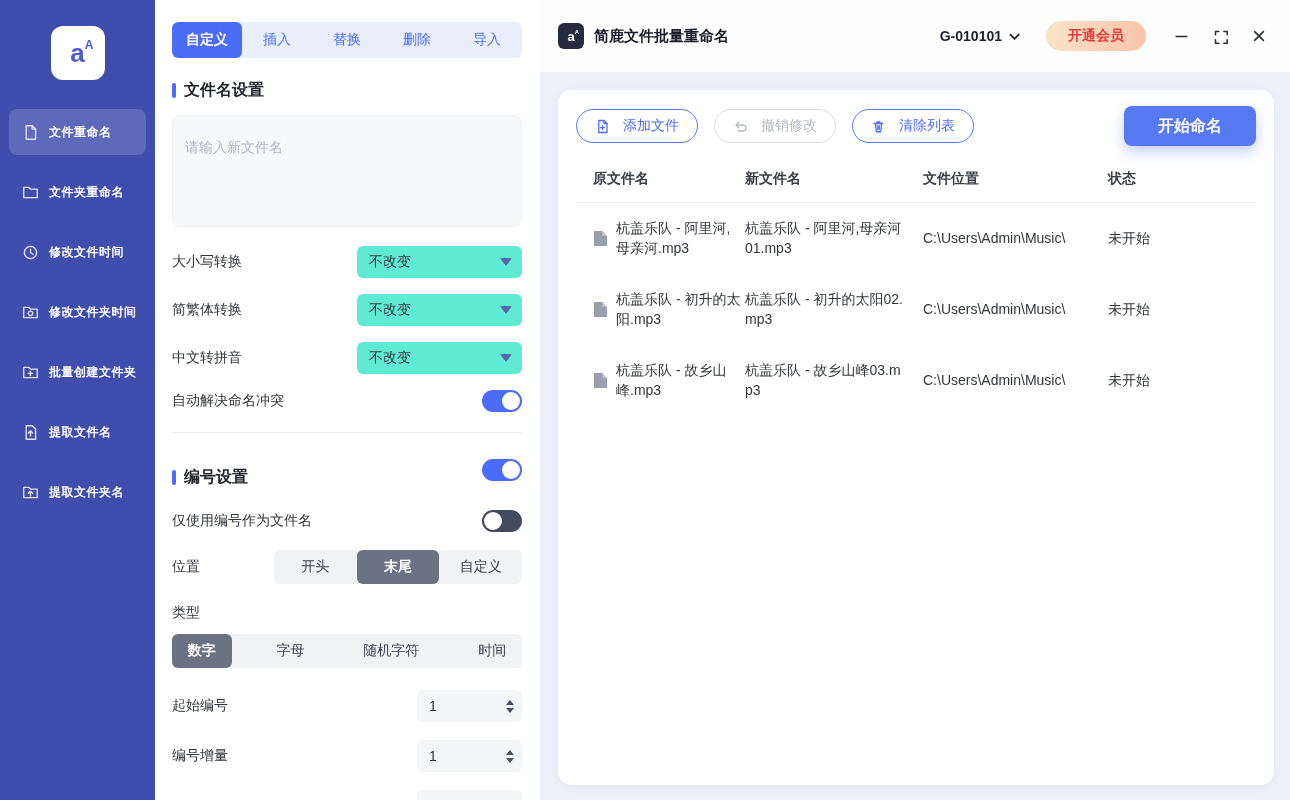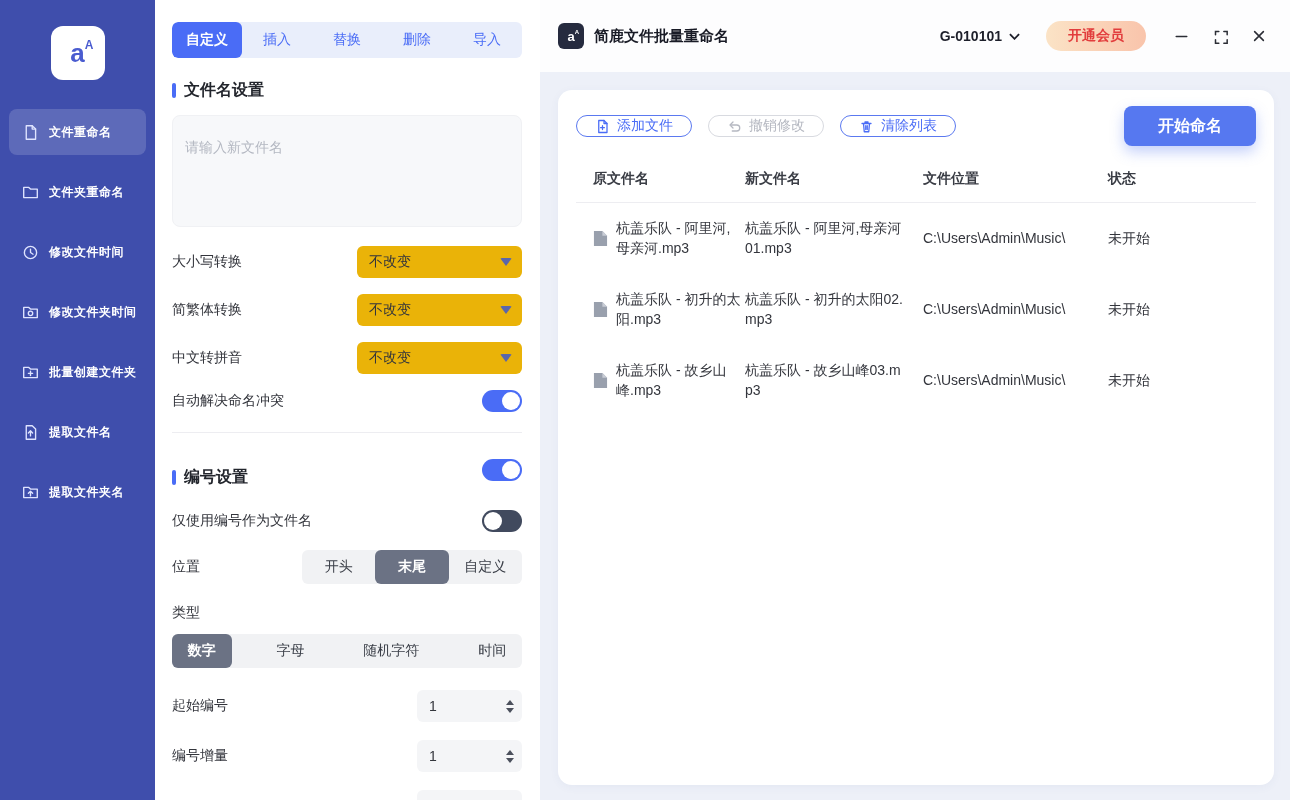--- a/index.html
+++ b/index.html
@@ -23,31 +23,31 @@
   .tabs { display:flex; background:#e9eefb; border-radius:6px; height:36px; overflow:hidden; }
   .tab { flex:1; display:flex; align-items:center; justify-content:center; color:#4a6cf6; cursor:pointer; font-size:14px; }
   .tab.active { background:#4a6cf6; color:#fff; border-radius:6px; font-weight:700; }
   .sec-head { display:flex; align-items:center; gap:8px; margin-top:22px; }
   .accent { width:4px; height:15px; background:#4a6cf6; border-radius:2px; }
   .sec-title { font-size:16px; font-weight:700; color:#22252c; }
   textarea.newname { width:100%; height:112px; margin-top:14px; background:#f7f8fa; border:1px solid #f0f1f4; border-radius:8px; resize:none; padding:23px 12px; font-size:14px; font-family:inherit; color:#33353c; outline:none; }
   textarea.newname::placeholder { color:#b4b8c2; }
   .form-row { display:flex; align-items:center; justify-content:space-between; margin-top:16px;gap:48px; }
   .form-label { color:#33353c; font-size:14px; }
-  .select { width:165px; height:32px; background:#eab308; border-radius:6px; display:flex; align-items:center; justify-content:space-between; padding:0 10px 0 12px; cursor:pointer; }
+  .select { width:165px; height:32px; background:#5eead4; border-radius:6px; display:flex; align-items:center; justify-content:space-between; padding:0 10px 0 12px; cursor:pointer; }
   .caret-down { width:0; height:0; border-left:6px solid transparent; border-right:6px solid transparent; border-top:8px solid #5a66aa; border-radius:2px; }
   .toggle { width:40px; height:22px; border-radius:11px; position:relative; cursor:pointer; flex-shrink:0; }
   .toggle .knob { width:18px; height:18px; background:#fff; border-radius:50%; position:absolute; top:2px; }
   .toggle.on { background:#4a6cf6; } .toggle.on .knob { right:2px; }
   .toggle.off { background:#414a5e; } .toggle.off .knob { left:2px; }
   .divider { border-top:1px solid #ededf1; margin:20px 0 0; }
   .segs { display:flex; background:#f1f2f4; border-radius:6px; height:34px; align-items:stretch; }
   .seg { display:flex; align-items:center; justify-content:center; color:#3c4049; cursor:pointer; padding:0 14px; flex:1; white-space:nowrap; }
   .seg.active { background:#6b7284; color:#fff; border-radius:6px; font-weight:700; }
-  .segs.pos { width:220px; }
+  .segs.pos { width:248px; }
   .segs.full { margin-top:12px;gap:29px; }
   .type-label { margin-top:20px; color:#33353c; }
   .num { width:105px; height:32px; background:#f4f5f7; border-radius:6px; display:flex; align-items:center; justify-content:space-between; padding:0 8px 0 12px; }
   .spinner { display:flex; flex-direction:column; gap:3px; cursor:pointer; }
   .tri-up { width:0; height:0; border-left:4px solid transparent; border-right:4px solid transparent; border-bottom:5px solid #4b505c; }
   .tri-dn { width:0; height:0; border-left:4px solid transparent; border-right:4px solid transparent; border-top:5px solid #4b505c; }
 
   
   .main { flex:1; background:#edf0f8; display:flex; flex-direction:column; min-width:0; }
   .main-header { height:72px; background:#fdfdfe; display:flex; align-items:center; padding:0 24px 0 18px; flex-shrink:0; }
@@ -58,21 +58,21 @@
   .spacer { flex:1; }
   .version { display:flex; align-items:center; gap:7px; font-weight:700; color:#1d1f2a; cursor:pointer; }
   .version svg { stroke:#1d1f2a; fill:none; stroke-width:2; }
   .vip { margin-left:26px; height:30px; padding:0 22px; border-radius:16px; background:linear-gradient(90deg,#fbe3c6,#f9c4ab); color:#e23d3d; font-weight:700; display:flex; align-items:center; cursor:pointer; }
   .win { display:flex; align-items:center; gap:24px; margin-left:28px; }
   .win-btn { cursor:pointer; display:flex; align-items:center; }
   .win-btn svg { stroke:#2b2d35; fill:none; stroke-width:1.8; stroke-linecap:round; }
 
   .card { flex:1; background:#fff; border-radius:14px; margin:18px 16px 15px 18px; padding:16px 18px; display:flex; flex-direction:column; box-shadow:0 2px 10px rgba(50,70,130,0.05); min-height:0; }
   .toolbar { display:flex; align-items:center; }
-  .btn-outline { height:22px; padding:0 18px; border:1px solid #5b79f0; border-radius:17px; background:#fff; color:#4a6cf6; font-size:14px; display:flex; align-items:center; gap:7px; cursor:pointer; margin-right:16px; }
+  .btn-outline { height:34px; padding:0 18px; border:1px solid #5b79f0; border-radius:17px; background:#fff; color:#4a6cf6; font-size:14px; display:flex; align-items:center; gap:13px; cursor:pointer; margin-right:16px; }
   .btn-outline svg { stroke:currentColor; fill:none; stroke-width:1.7; stroke-linecap:round; stroke-linejoin:round; }
   .btn-outline.disabled { border-color:#d8dae0; color:#b5b8c1; cursor:default; }
   .btn-primary { margin-left:auto; height:40px; padding:0 34px; background:#5678f0; border:none; border-radius:8px; color:#fff; font-size:16px; font-weight:700; cursor:pointer; box-shadow:0 6px 14px rgba(86,120,240,0.35); font-family:inherit; }
 
   .table { margin-top:24px; display:flex; flex-direction:column; min-height:0; }
   .thead { display:flex; font-weight:700; color:#3a3d45; padding-bottom:14px; border-bottom:1px solid #ededf1; }
   .c1 { width:169px; padding-left:17px; } .c2 { width:178px; padding-right:20px; } .c3 { width:185px; padding-right:28px; } .c4 { flex:1; }
   .trow { display:flex; align-items:center; padding:16px 0; }
   .trow .c1 { display:flex; align-items:center; gap:8px; padding-left:17px; }
   .fname { word-break:break-all; line-height:1.4; width:128px; }

